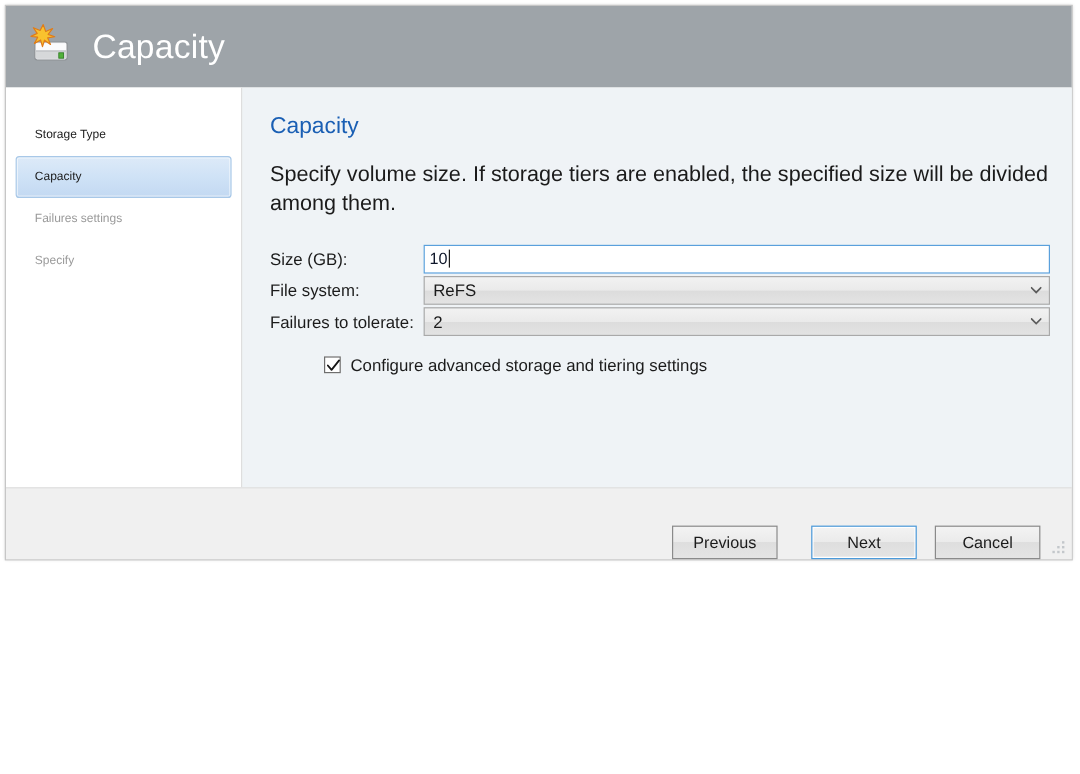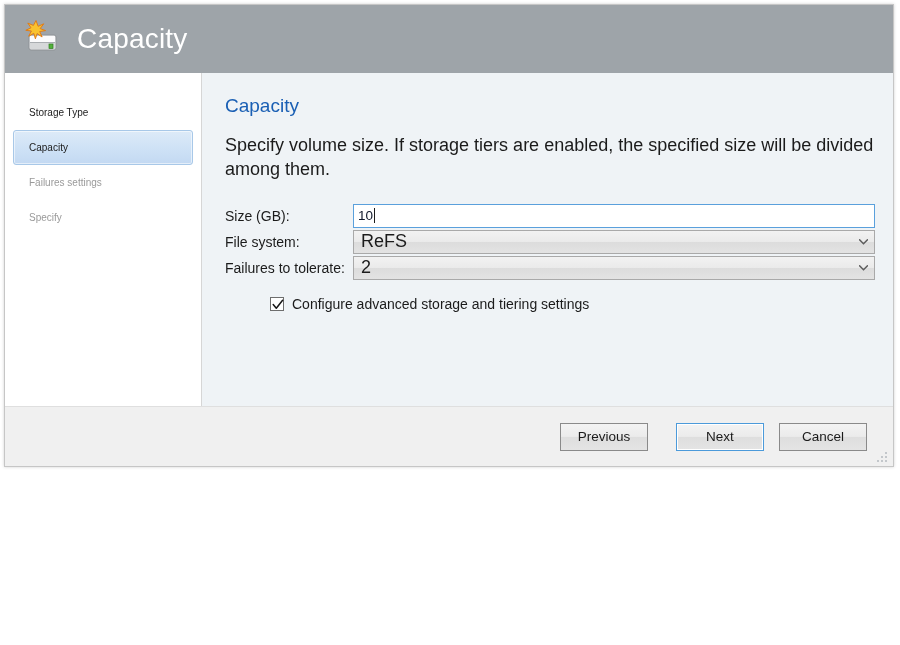--- a/index.html
+++ b/index.html
@@ -146,21 +146,21 @@
   }
   .combo {
     flex: 1;
     height: 24px;
     background: linear-gradient(to bottom, #f2f2f2 0%, #eaeaea 50%, #dcdcdc 51%, #e3e3e3 100%);
     border: 1px solid #a9a9a9;
     box-sizing: border-box;
     display: flex;
     align-items: center;
     position: relative;
-    font-size: 18px;
+    font-size: 14px;
     color: #1b1b1b;
     padding-left: 7px;
   }
   .combo-arrow {
     position: absolute;
     right: 0;
     top: 0;
     bottom: 0;
     width: 21px;
     display: flex;
@@ -191,21 +191,21 @@
     margin-left: 8px;
   }
 
   
   .footer {
     height: 60px;
     min-height: 60px;
     background: #f0f0f0;
     border-top: 1px solid #dfdfdf;
     display: flex;
-    align-items: center;
+    align-items: flex-end;
     justify-content: flex-end;
     padding-right: 26px;
     box-sizing: border-box;
     position: relative;
   }
   .btn {
     width: 88px;
     height: 28px;
     margin-left: 15px;
     background: linear-gradient(to bottom, #f3f3f3 0%, #ebebeb 48%, #dedede 49%, #e4e4e4 100%);

